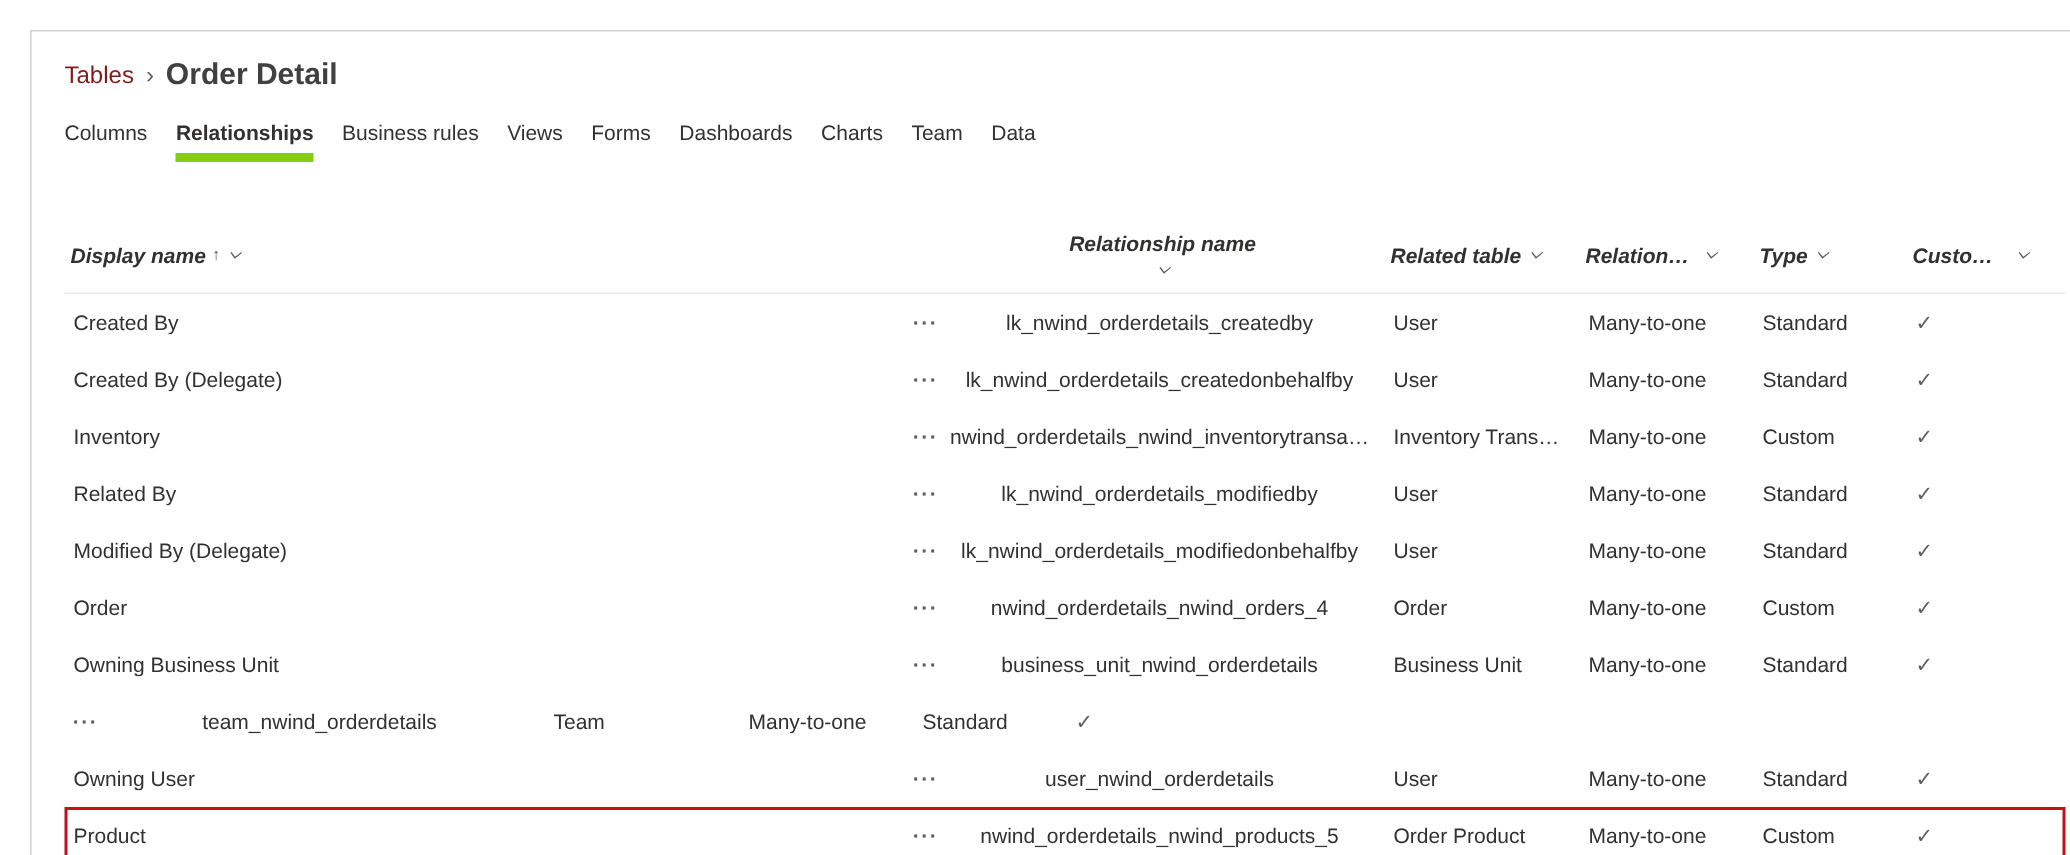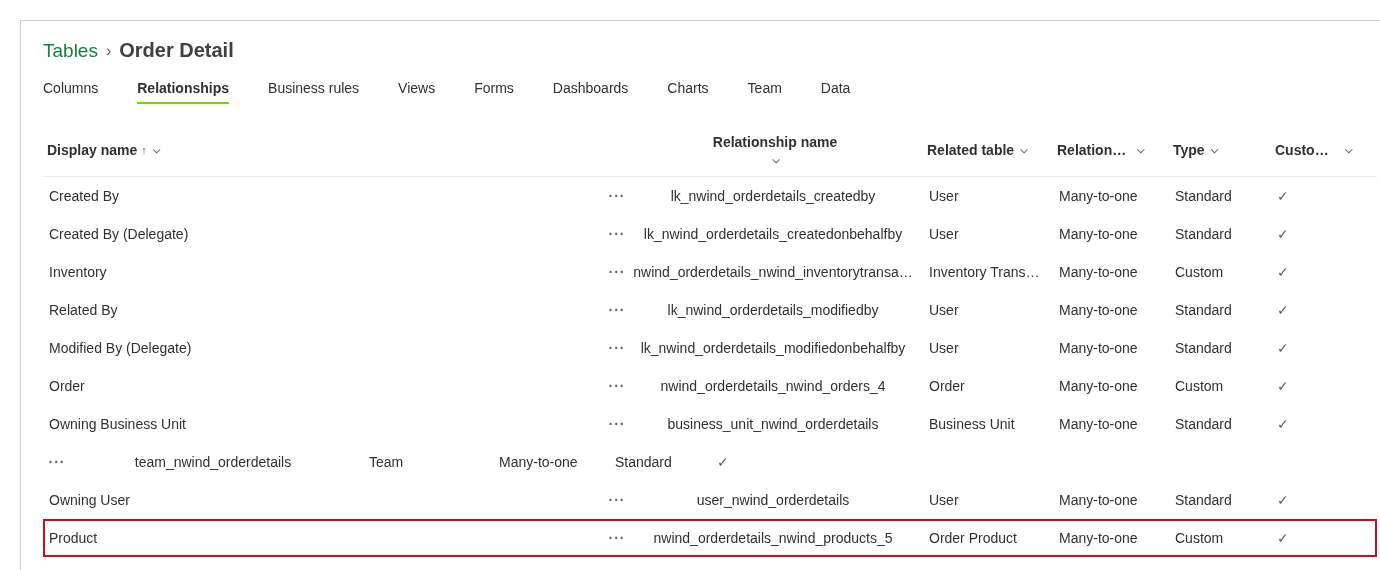--- a/index.html
+++ b/index.html
@@ -20,61 +20,62 @@
       height: 570px;
       padding: 18px 22px;
     }
     .breadcrumb {
       display: flex;
       align-items: center;
       gap: 8px;
       margin-bottom: 18px;
     }
     .breadcrumb-parent {
-      font-size: 19px;
-      color: #15803d;
+      font-size: 16px;
+      color: #7f1d1d;
       font-weight: 400;
       cursor: pointer;
     }
     .breadcrumb-sep {
       color: #605e5c;
       font-size: 16px;
     }
     .breadcrumb-current {
       font-size: 20px;
       font-weight: 600;
       color: #404040;
     }
     .tabs {
       display: flex;
-      gap: 39px;
+      gap: 19px;
       border-bottom: 0;
-      margin-bottom: 20px;
+      margin-bottom: 36px;
     }
     .tab {
       font-size: 14px;
       color: #323130;
       cursor: pointer;
       padding-bottom: 6px;
       border-bottom: 2px solid transparent;
     }
     .tab.active {
       font-weight: 600;
-      border-bottom: 2px solid #84cc16;
+      border-bottom: 6px solid #84cc16;
     }
     .table {
       width: 100%;
     }
     .table-header {
       display: flex;
       padding: 10px 0;
       border-bottom: 1px solid #edebe9;
       font-weight: 600;
       font-size: 14px;
       color: #323130;
+      font-style: italic;
     }
     .col {
       display: flex;
       align-items: center;
       gap: 4px;
       padding-left: 4px;
     }
     .col-display { width: 560px; }
     .col-actions { width: 20px; justify-content: center;}
     .col-rel-name { width: 300px; flex-direction: column; }

